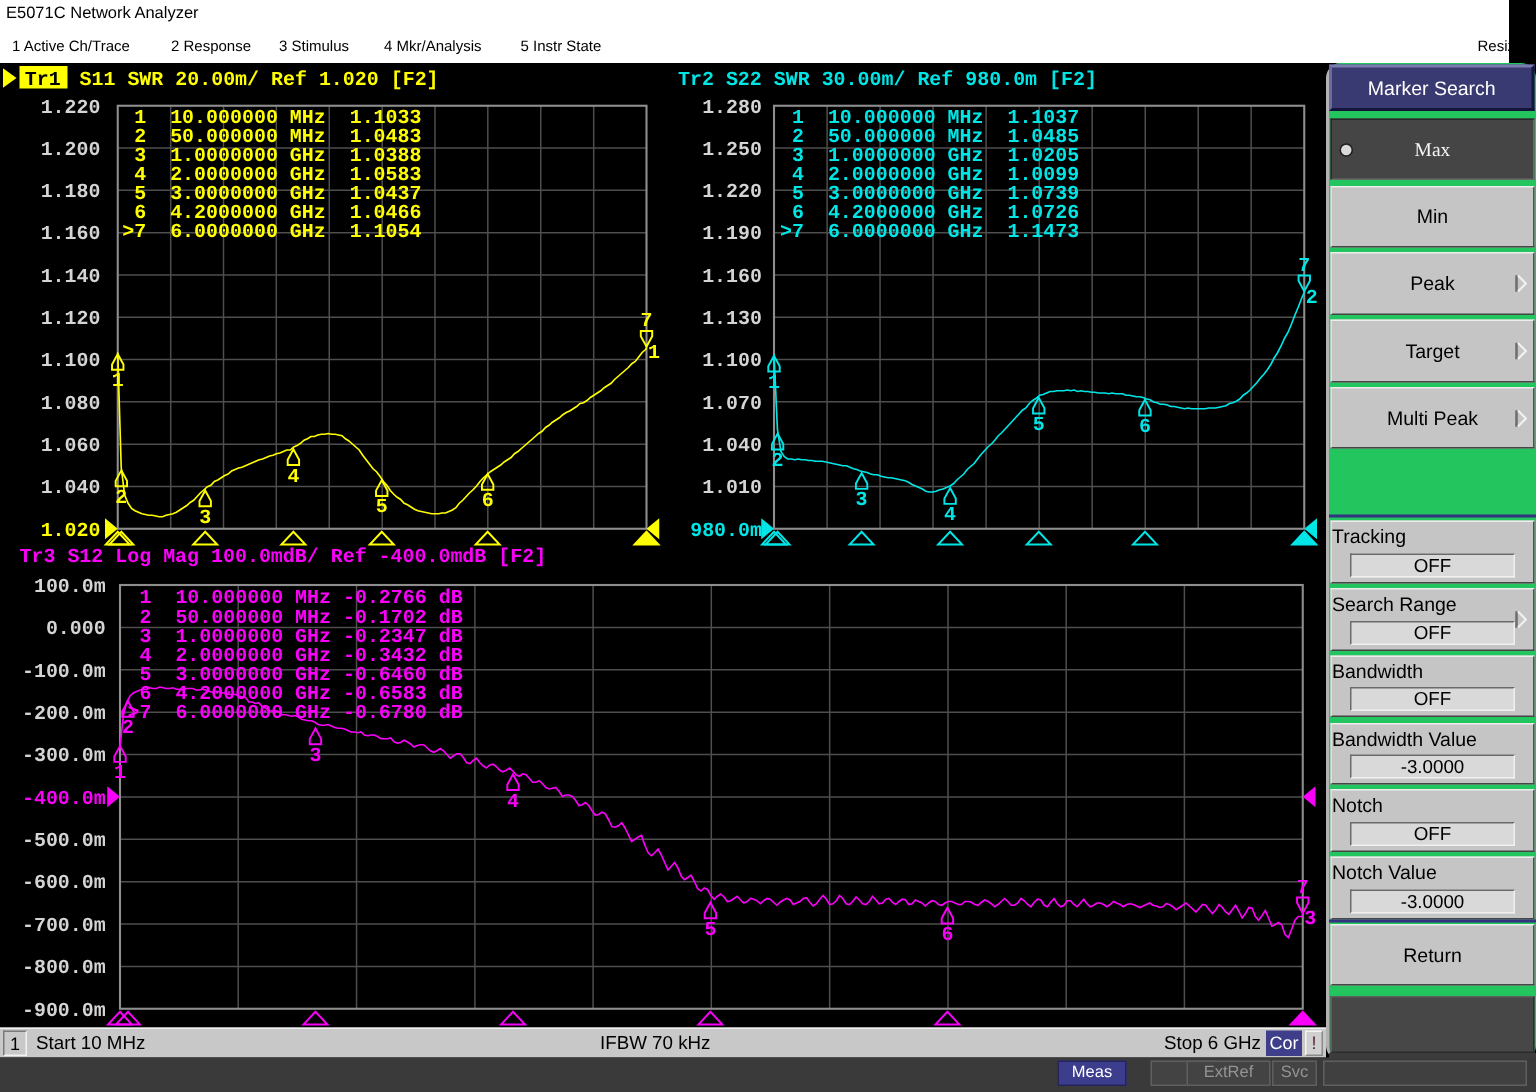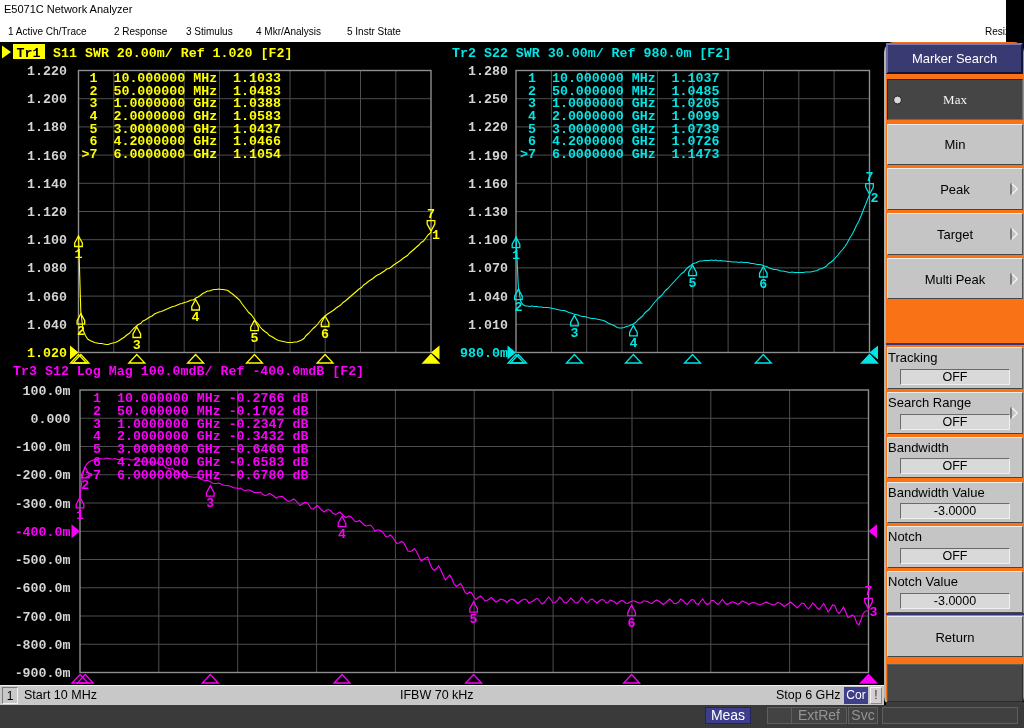--- a/index.html
+++ b/index.html
@@ -5,23 +5,23 @@
 html,body { width:1024px; height:728px; background:#000; overflow:hidden;
   font-family:"Liberation Sans",sans-serif; }
 #page { position:relative; width:1024px; height:728px; background:#000; }
 #topbar { position:absolute; left:0; top:0; width:1006px; height:42px; background:#ffffff; color:#000; }
 #title { position:absolute; left:4px; top:3px; font-size:11px; }
 .menuitem { position:absolute; top:26px; font-size:10px; }
 #statusbar { position:absolute; left:0; top:685px; width:884px; height:20px; background:#c8c8c8;
   border-top:1px solid #eeeeee; color:#000; font-size:12.5px; }
 #botbar { position:absolute; left:0; top:705px; width:1024px; height:23px; background:#3a3a3a; }
 .bbox { position:absolute; top:2px; height:17px; background:#434343; border:1px solid #5f5f5f;
-  color:#949494; font-size:14px; text-align:center; line-height:15px; }
+  color:#949494; font-size:11px; text-align:center; line-height:15px; }
 .bbox.on { background:#3d3d8e; color:#ffffff; border-color:#24245a; }
-#panel { position:absolute; left:884px; top:42px; width:140px; height:665px; background:#f97316;
+#panel { position:absolute; left:884px; top:42px; width:140px; height:665px; background:#22c55e;
   border-left:2px solid #b2b2b2;border-radius:10px; }
 .hdr { position:absolute; left:0px; width:137px; background:#3a3a72;
   border-top:2px solid #7a7ab0; border-left:2px solid #6a6aa0;
   border-bottom:2px solid #15153a; border-right:2px solid #15153a;
   color:#fff; font-size:13px; display:flex; align-items:center; justify-content:center; }
 .btn { position:absolute; left:1px; width:136px; background:#c5c5c5;
   border-top:1.5px solid #ededed; border-left:1.5px solid #e0e0e0;
   border-bottom:1.5px solid #454545; border-right:1.5px solid #505050;
   color:#000; font-size:13px; }
 .btn .lbl1 { position:absolute; left:0; right:0; top:50%; transform:translateY(-50%); text-align:center; }

